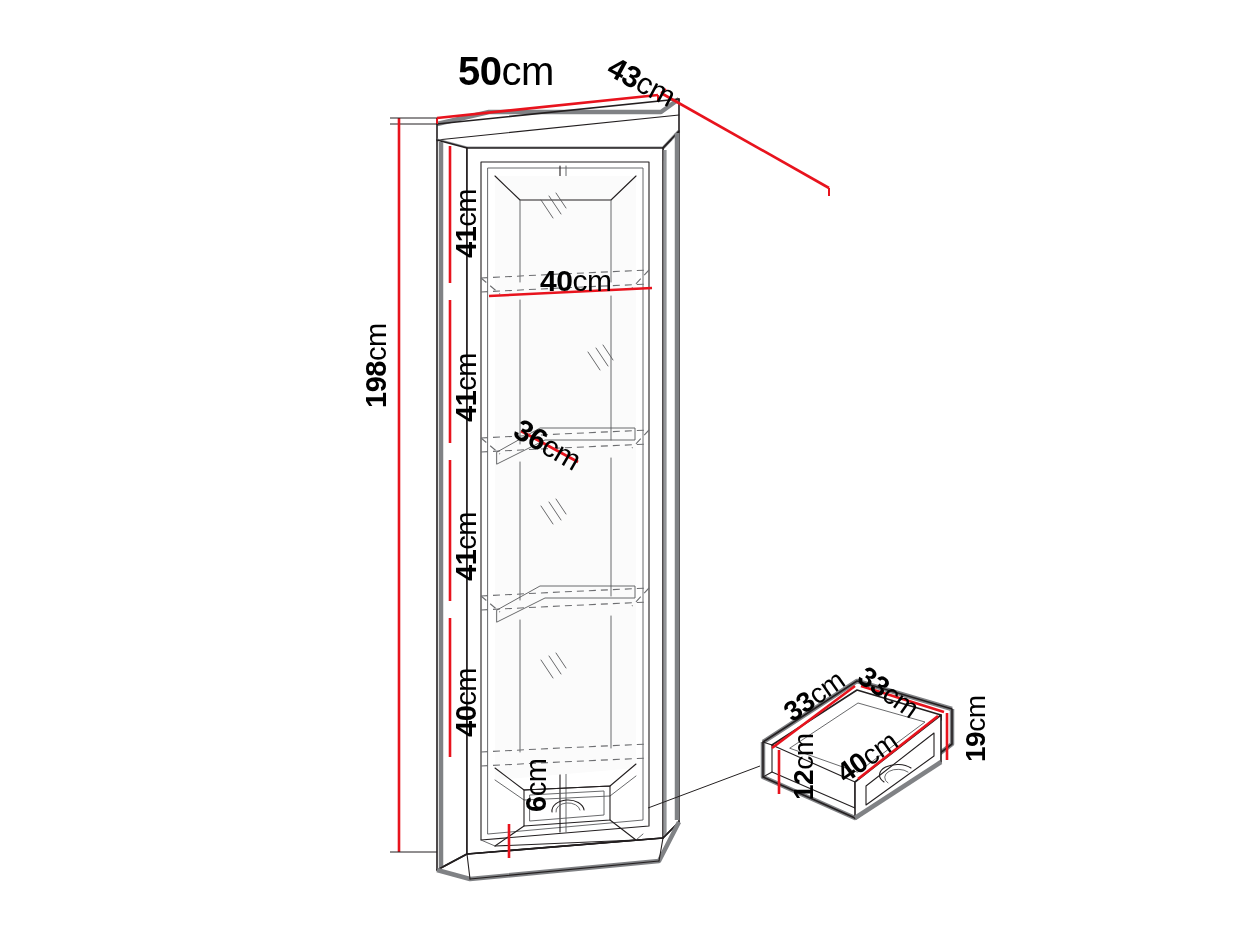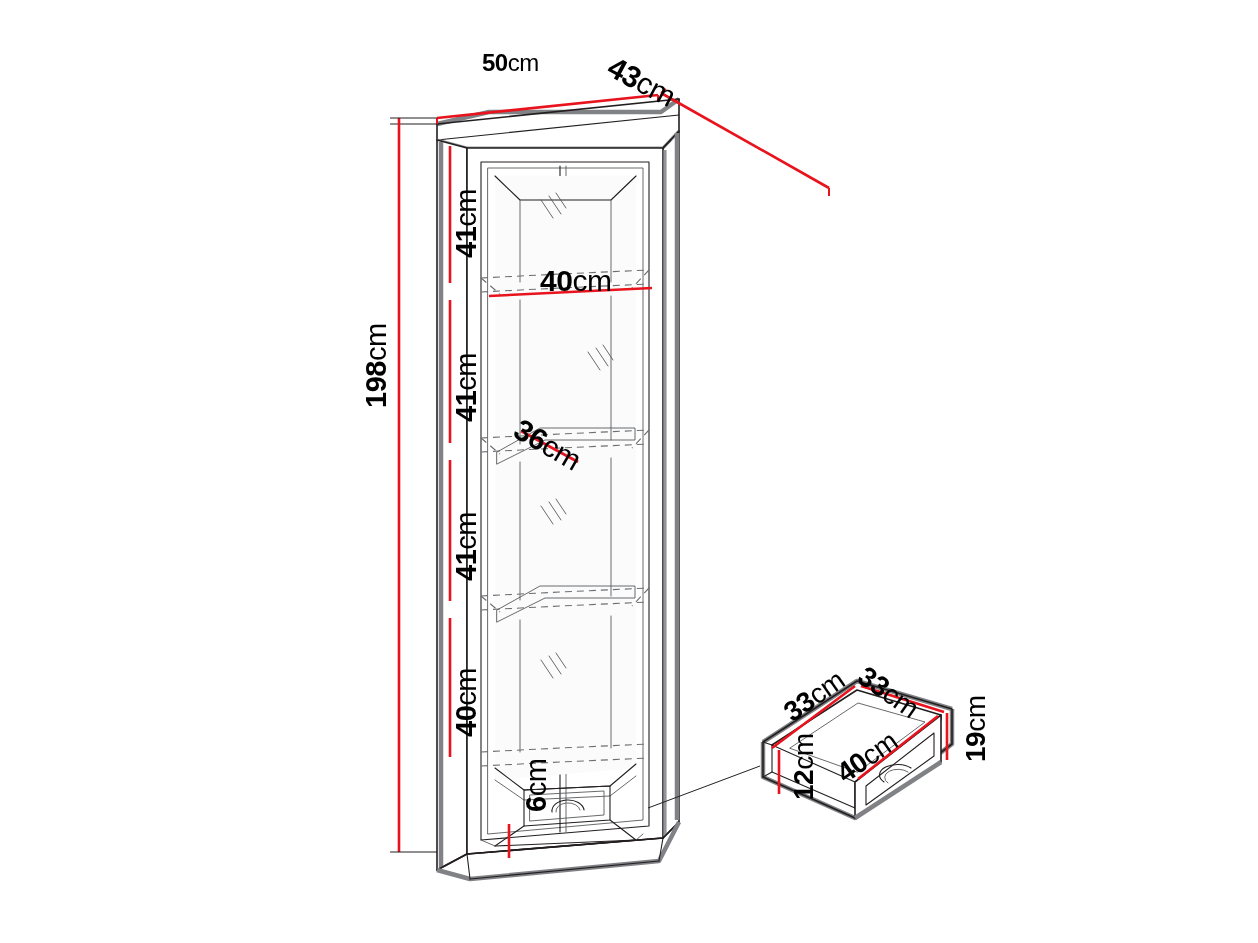--- a/index.html
+++ b/index.html
@@ -193,21 +193,21 @@
     <path class="dim" d="M861,686 L944,712"></path>
 
     <path class="dim" d="M947,713 L947,760"></path>
 
     <path class="dim" d="M779,750 L779,794"></path>
 
     <path class="dim" d="M858,779 L938,716"></path>
 
   </svg>
 
-  <div class="dim-label" style="left:482px; top:51px; font-size:24px;">
+  <div class="dim-label" style="left:458px; top:51px; font-size:40px;">
     <span class="num">50</span><span class="unit">cm</span>
   </div>
 
   <div class="dim-label" style="left:617px; top:52px; font-size:30px; transform:rotate(28deg); transform-origin:left top;">
     <span class="num">43</span><span class="unit">cm</span>
   </div>
 
   <div class="dim-label" style="left:362px; top:408px; font-size:29px; transform:rotate(-90deg); transform-origin:left top;">
     <span class="num">198</span><span class="unit">cm</span>
   </div>

